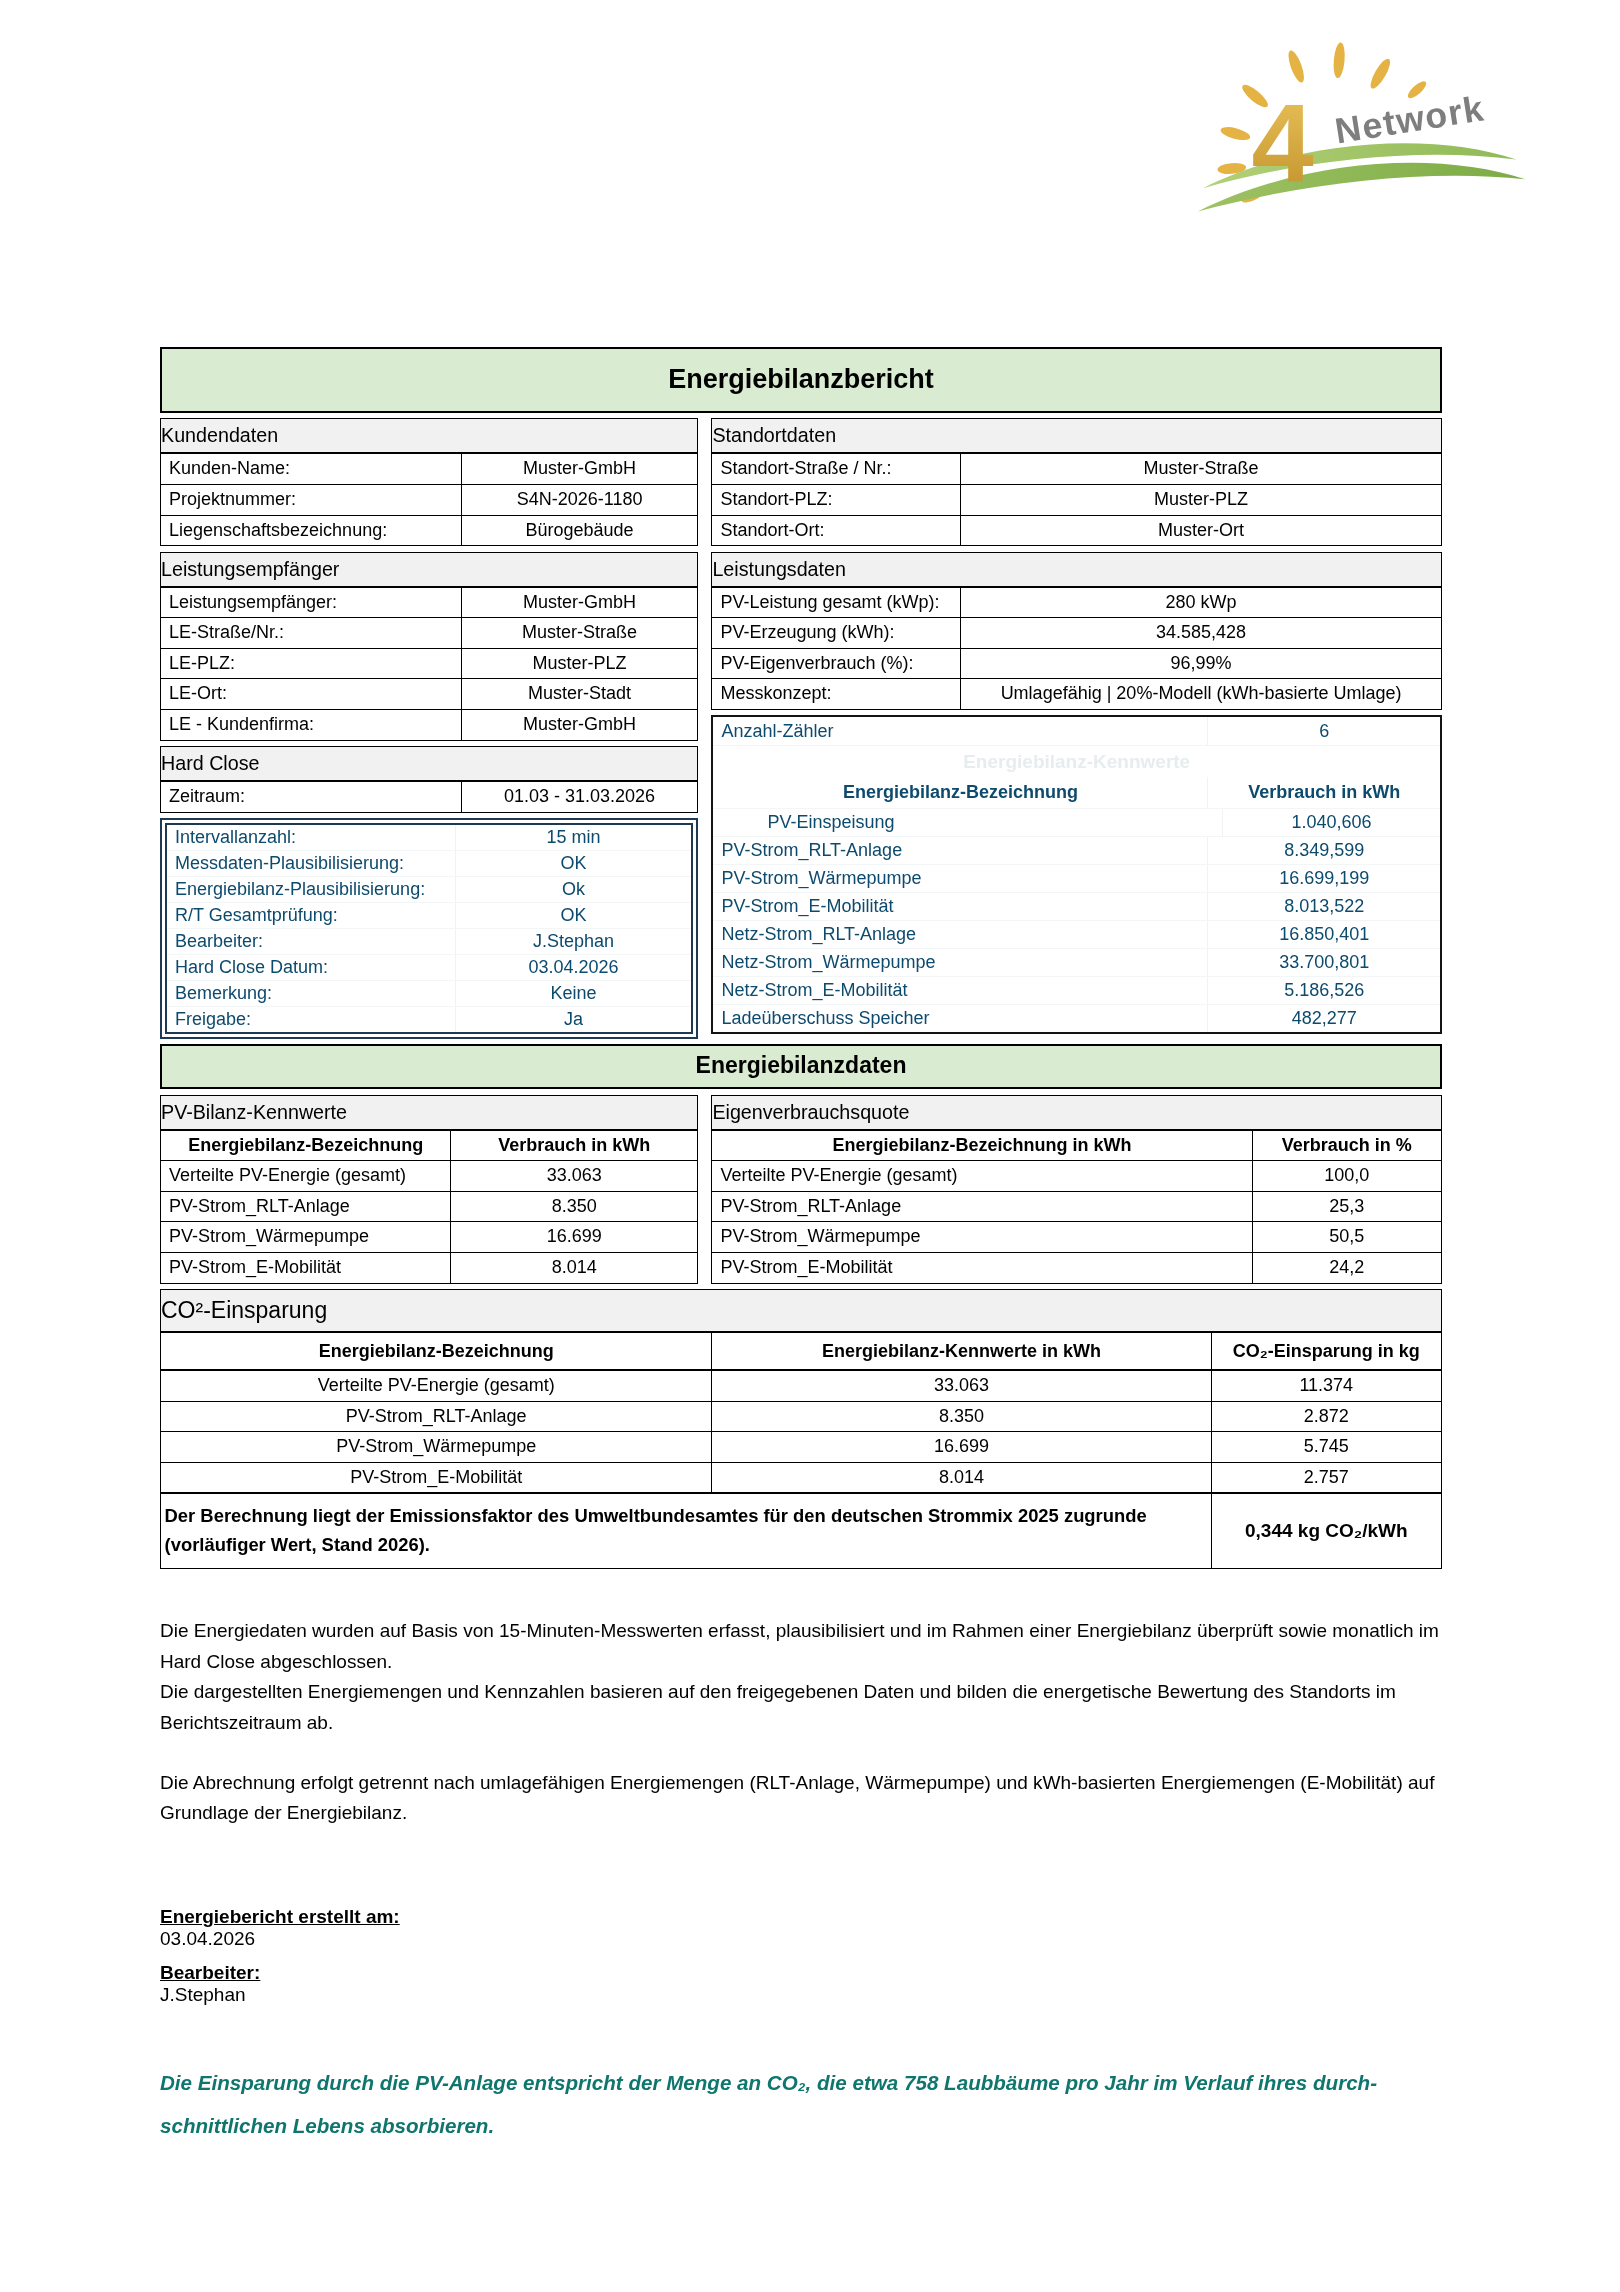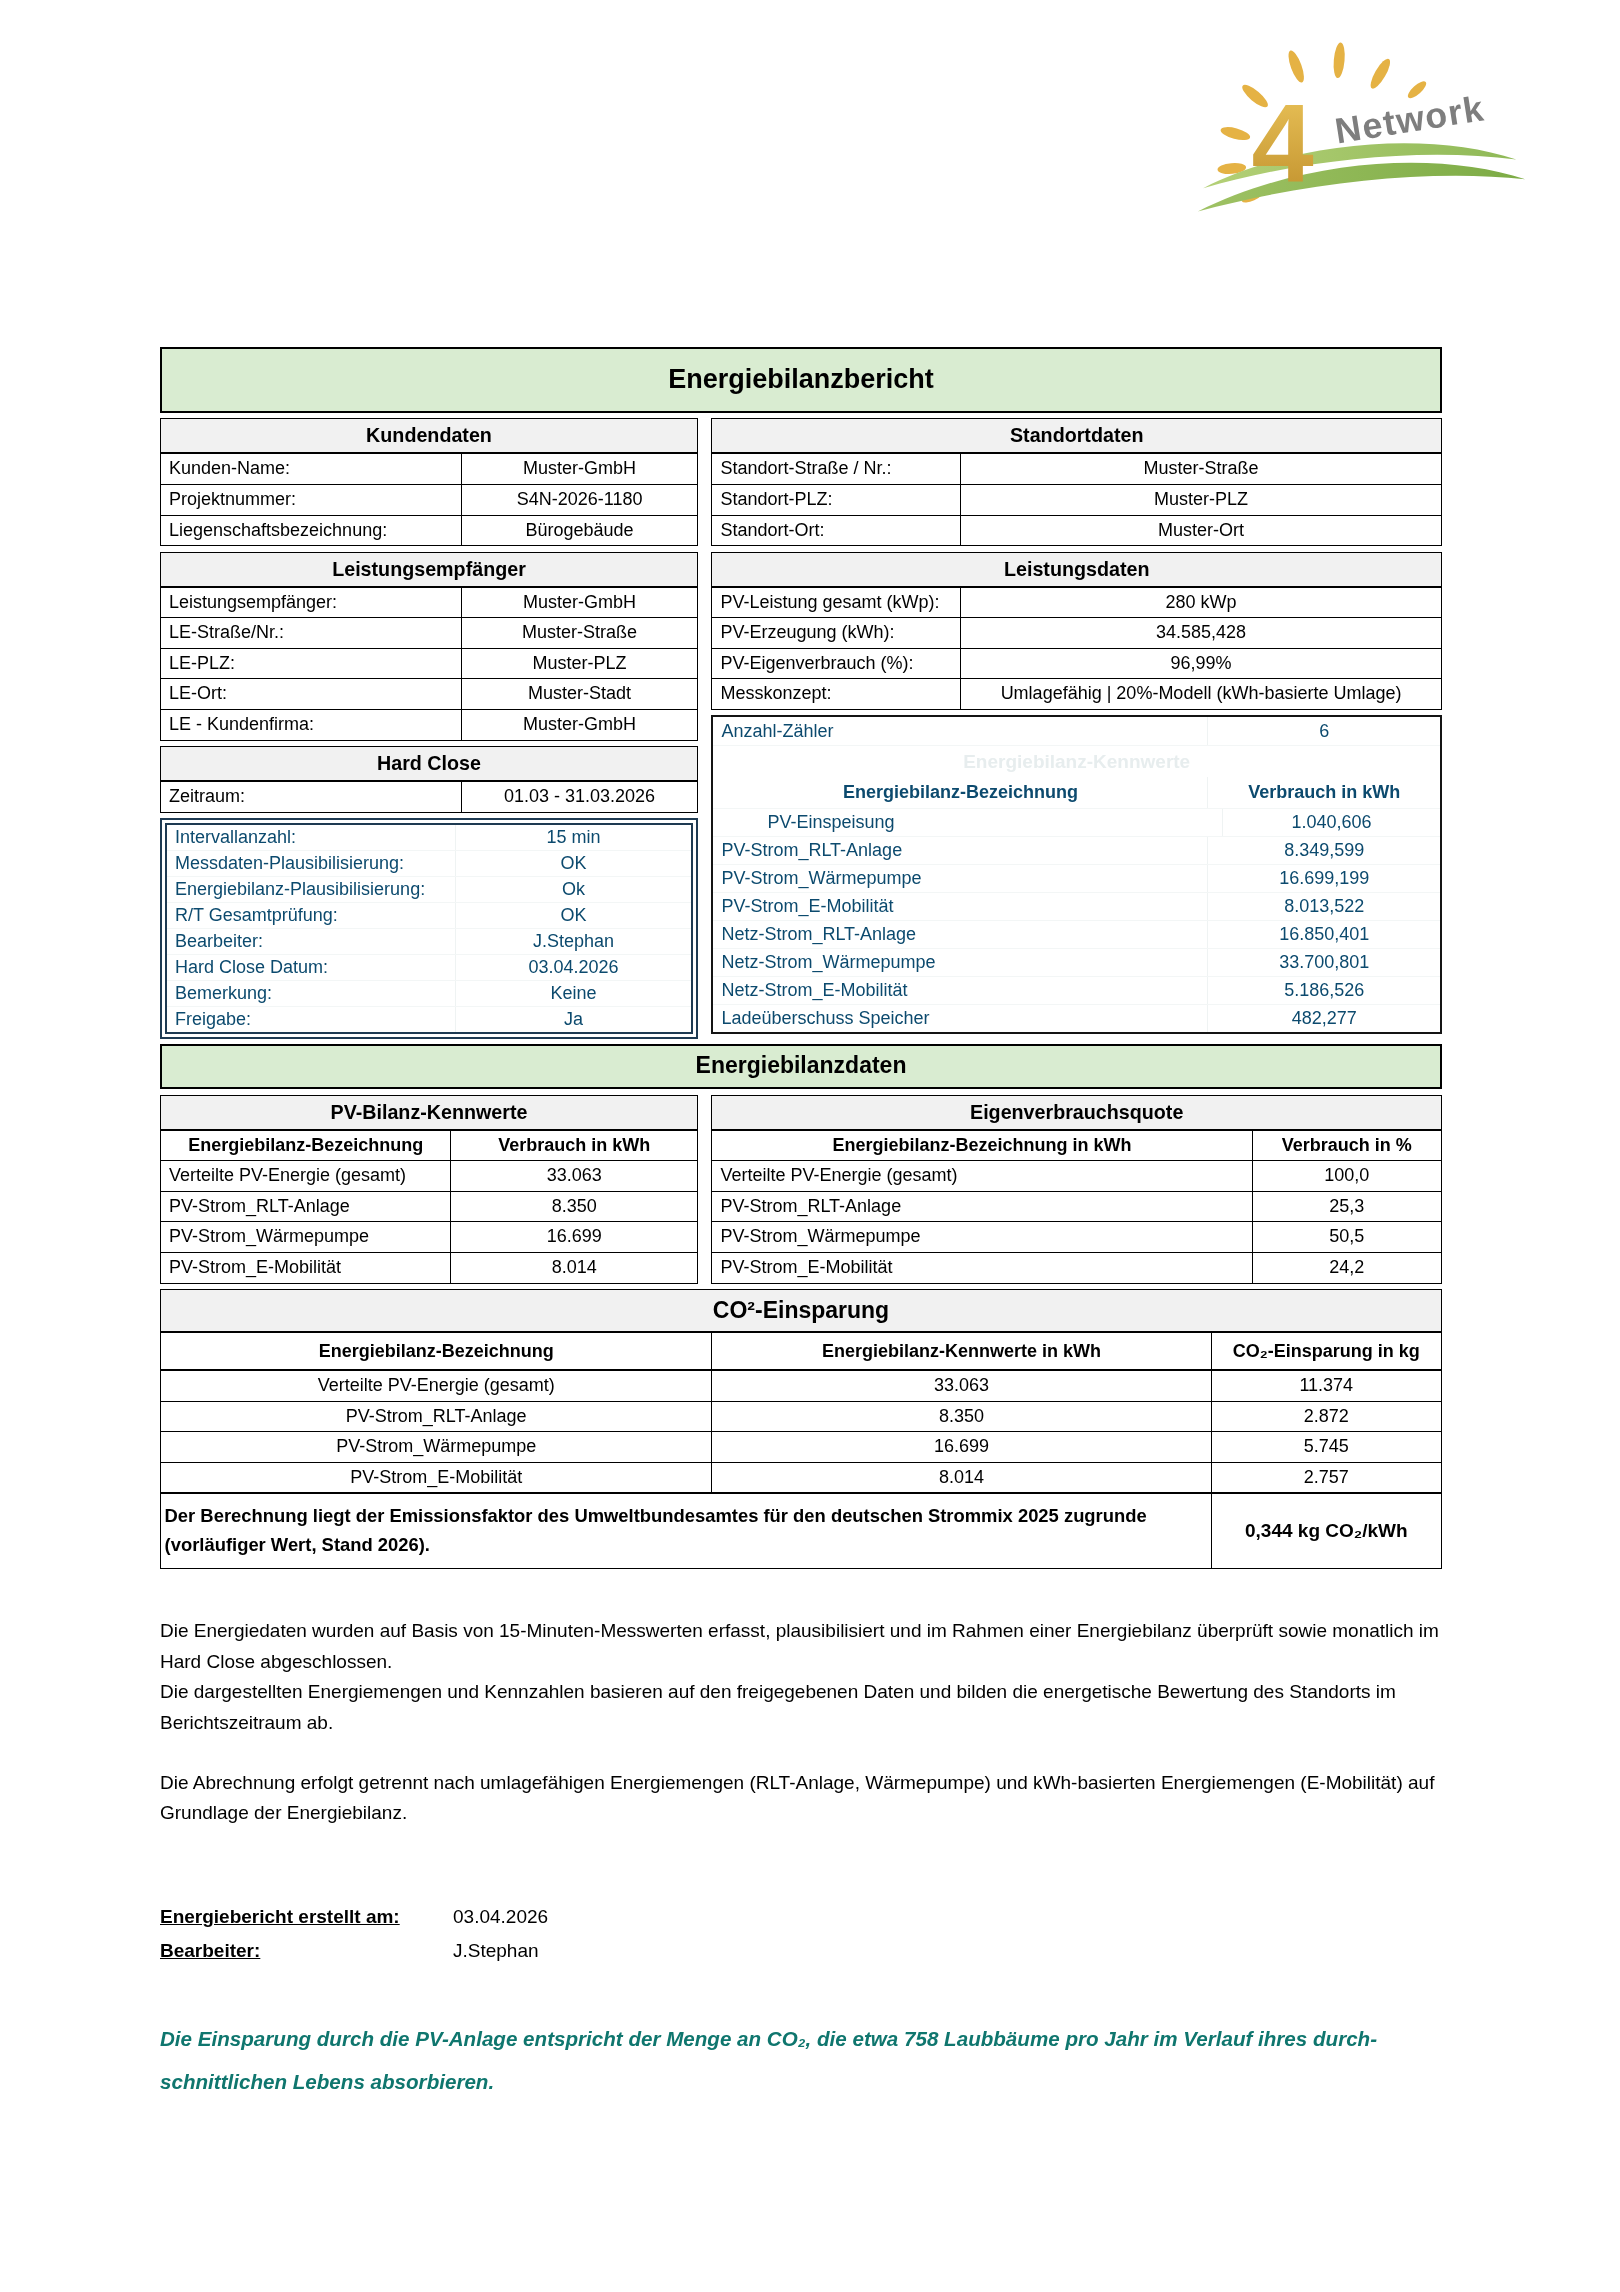--- a/index.html
+++ b/index.html
@@ -17,21 +17,21 @@
     text-align:center;font-weight:bold;font-size:27px;height:66px;line-height:61px;
   }
   .band.small{height:45px;line-height:39px;font-size:23px;}
   .gap{height:5.4px;}
   .cols{display:flex;gap:13.4px;align-items:flex-start;}
   .col-l{width:538px;flex:none;}
   .col-r{flex:1;min-width:0;border-radius:9px;}
   .sec{border:1.8px solid #000;box-sizing:border-box;background:#fff;}
   .mt6{margin-top:5.4px;}
   .sec-title{
-    background:#f1f1f1;font-weight:bold;text-align:center;font-size:19.7px;
+    background:#f1f1f1;font-weight:normal;text-align:left;font-size:19.7px;
     height:33px;line-height:33px;border-bottom:2.7px solid #000;
   }
   .trow{display:flex;height:29.6px;line-height:29.6px;font-size:18px;}
   .rows .trow + .trow{border-top:1.8px solid #000;}
   .lbl{padding-left:8px;box-sizing:border-box;white-space:nowrap;overflow:hidden;}
   .val{border-left:1.8px solid #000;text-align:center;box-sizing:border-box;white-space:nowrap;overflow:hidden;}
   .w56{width:56%;} .w44{width:44%;}
   .w34{width:34%;} .w66{width:66%;}
   .w54{width:54%;} .w46{width:46%;}
   .w74{width:74%;} .w26{width:26%;}
@@ -67,21 +67,21 @@
   }
   .note-r{
     width:18%;border-left:1.8px solid #000;box-sizing:border-box;font-weight:bold;font-size:19px;
     display:flex;align-items:center;justify-content:center;text-align:left;
   }
   
   .paras{margin-top:47px;font-size:19px;line-height:1.6;}
   .paras p{margin:0;}
   .paras .spacer{height:30px;}
   .meta{margin-top:77px;font-size:19px;}
-  .meta-row{display:flex;margin-bottom:12.5px;}
+  .meta-row{display:flex;margin-bottom:12.5px;flex-direction:column;}
   .meta-lbl{width:293px;font-weight:bold;text-decoration:underline;flex:none;}
   .gnote{
     margin-top:56px;color:#0f766e;font-weight:bold;font-style:italic;
     font-size:20.6px;line-height:2.05;
   }
 </style>
 </head>
 <body>
 
 <div class="logo">

